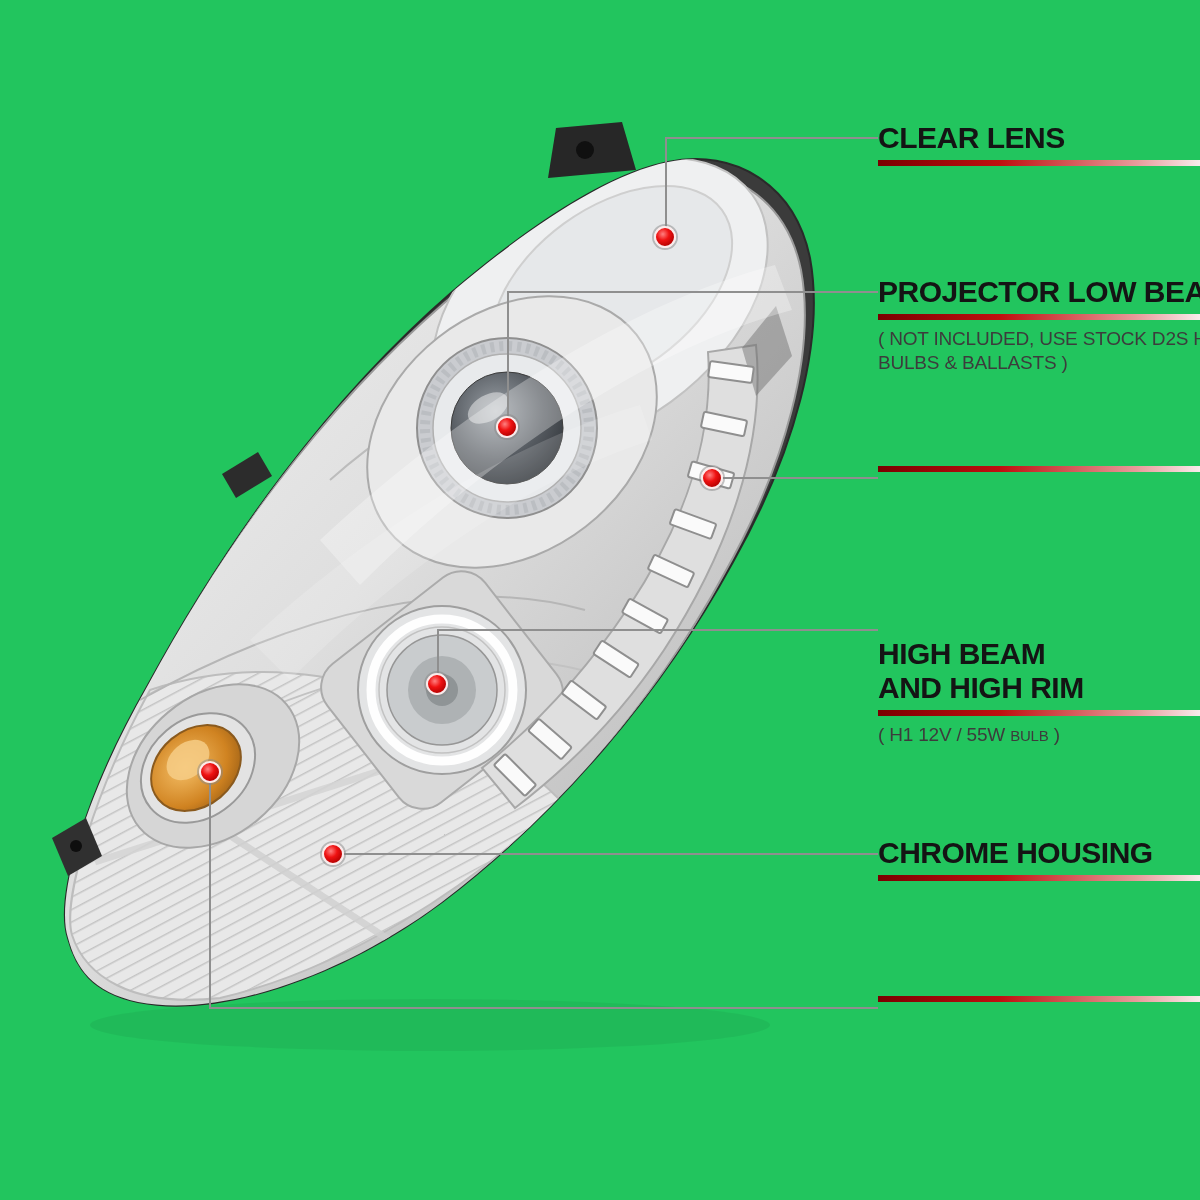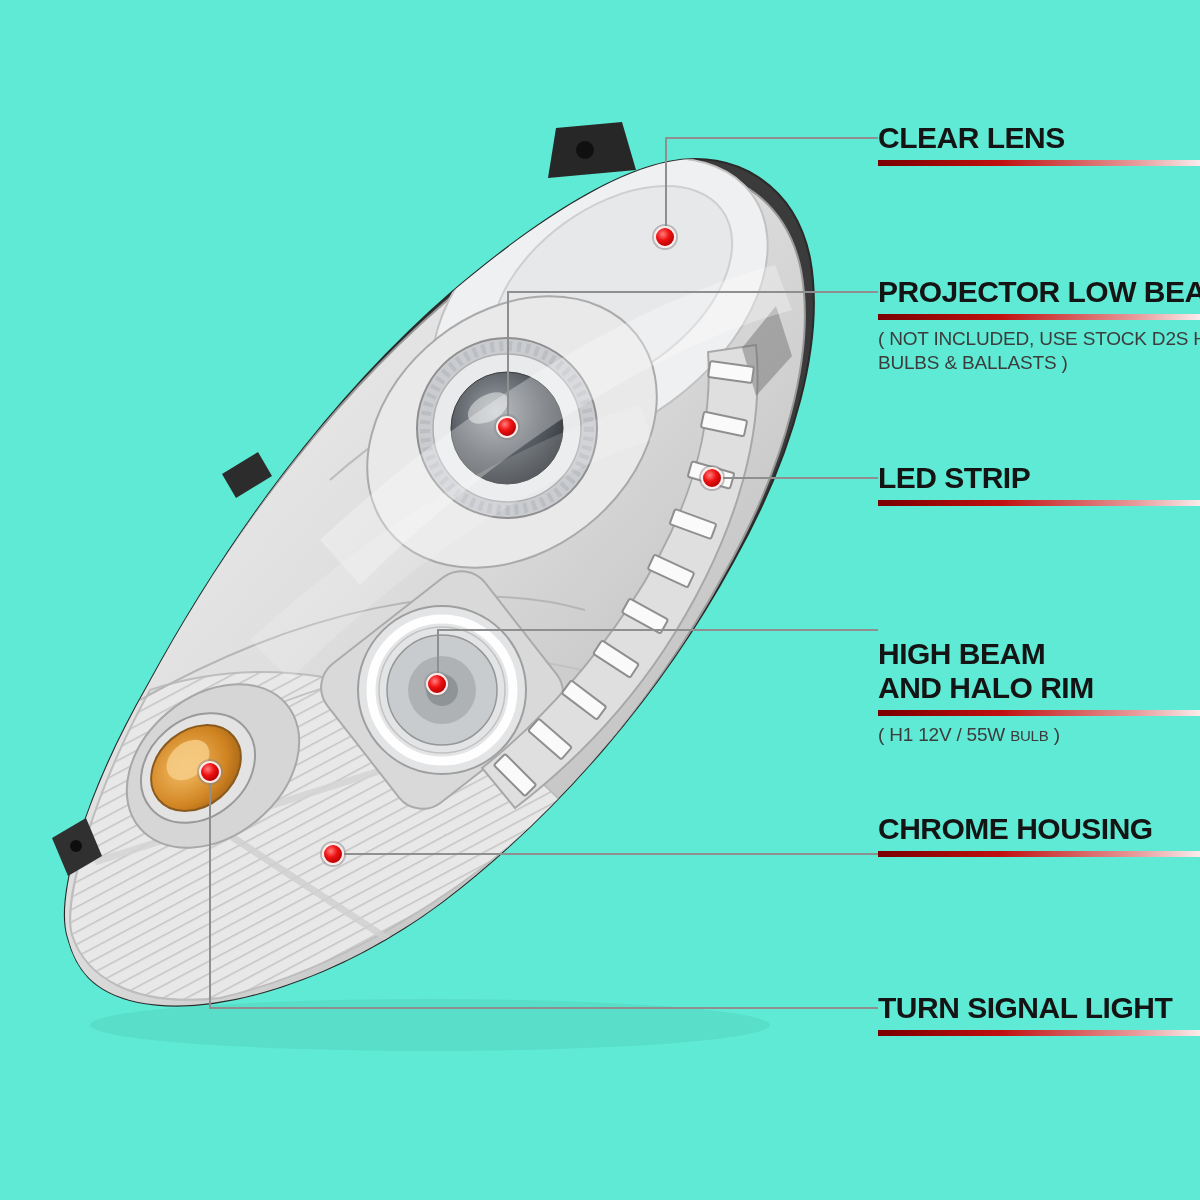--- a/index.html
+++ b/index.html
@@ -1,17 +1,17 @@
 <!DOCTYPE html>
 <html><head>
 <meta charset="utf-8">
 <style>
   html,body{margin:0;padding:0;background:#ffffff;}
   #stage{
-    position:relative;width:1200px;height:1200px;background:#5eead4;overflow:hidden;
+    position:relative;width:1200px;height:1200px;background:#22c55e;overflow:hidden;
     font-family:"Liberation Sans",sans-serif;
   }
   
   .callout{position:absolute;left:878px;width:322px;}
   .callout-title{
     font-weight:700;font-size:30px;line-height:34px;color:#141414;
     letter-spacing:-0.5px;white-space:nowrap;
   }
   .callout-bar{
     height:6px;margin-top:5px;
@@ -185,36 +185,34 @@
   <div class="callout" style="top:275px">
     <div class="callout-title">PROJECTOR LOW BEAM</div>
     <div class="callout-bar"></div>
     <div class="callout-caption">
       <span>( NOT INCLUDED, USE  STOCK D2S HID</span><br>
       <span>BULBS &amp; BALLASTS )</span>
     </div>
   </div>
 
   <div class="callout" style="top:461px">
-    <div class="callout-title">LED STRIP</div>
     <div class="callout-bar"></div>
   </div>
 
   <div class="callout" style="top:637px">
     <div class="callout-title">HIGH BEAM</div>
-    <div class="callout-title">AND HALO RIM</div>
+    <div class="callout-title">AND HIGH RIM</div>
     <div class="callout-bar"></div>
     <div class="callout-caption">
       <span>( H1  12V / 55W </span><span class="caption-small">BULB</span><span> )</span>
     </div>
   </div>
 
-  <div class="callout" style="top:812px">
+  <div class="callout" style="top:836px">
     <div class="callout-title">CHROME HOUSING</div>
     <div class="callout-bar"></div>
   </div>
 
   <div class="callout" style="top:991px">
-    <div class="callout-title">TURN SIGNAL LIGHT</div>
     <div class="callout-bar"></div>
   </div>
 
 </div>
 
 </body></html>

